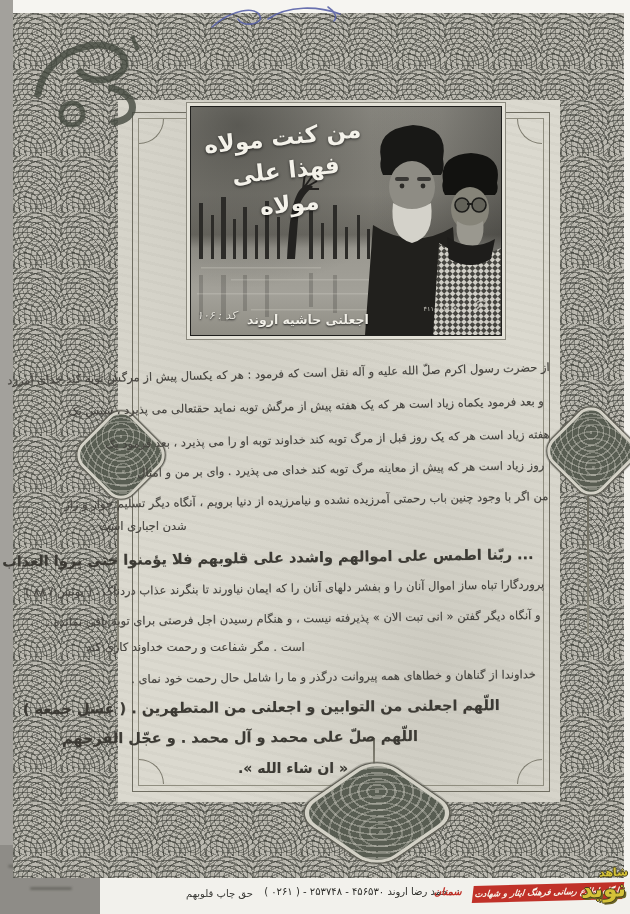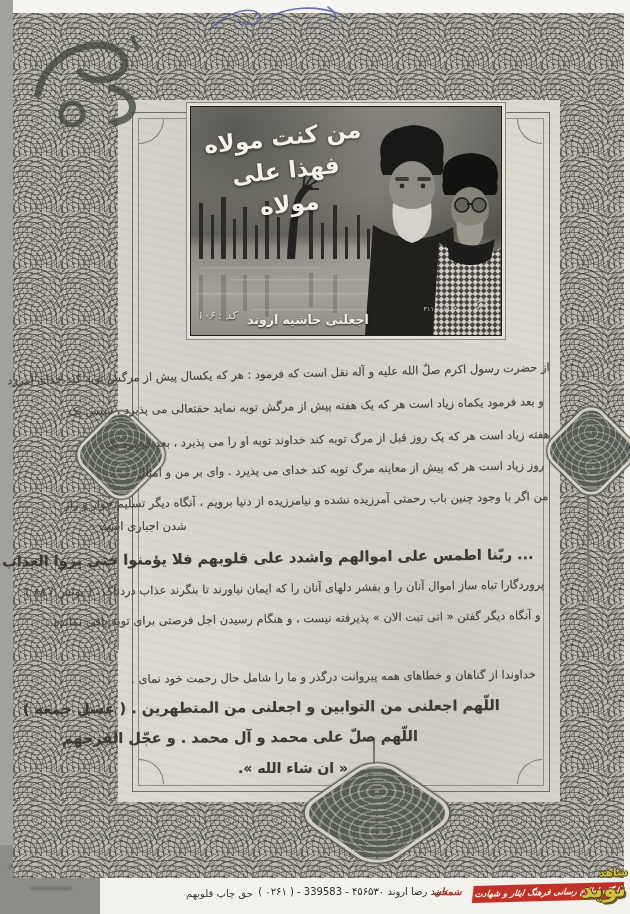--- a/index.html
+++ b/index.html
@@ -250,29 +250,30 @@
 
   <div class="mline fa l0">از حضرت رسول اکرم صلّ الله علیه و آله نقل است که فرمود : هر که یکسال پیش از مرگش توبه کند خدای آمرزد</div>
   <div class="mline fa l1">و بعد فرمود یکماه زیاد است هر که یک هفته پیش از مرگش توبه نماید حقتعالی می پذیرد ، سپس یک</div>
   <div class="mline fa l2">هفته زیاد است هر که یک روز قبل از مرگ توبه کند خداوند توبه او را می پذیرد ، بعد فرمود یک</div>
   <div class="mline fa l3">روز زیاد است هر که پیش از معاینه مرگ توبه کند خدای می پذیرد . وای بر من و امثال</div>
   <div class="mline fa l4">من اگر با وجود چنین باب رحمتی آمرزیده نشده و نیامرزیده از دنیا برویم ، آنگاه دیگر تسلیم خوار و زار</div>
   <div class="mline fa l5">شدن اجباری است .</div>
   <div class="mline ar l6">... ربّنا اطمس علی اموالهم واشدد علی قلوبهم فلا یؤمنوا حتی یروا العذاب الالیم .</div>
   <div class="mline fa l7">پروردگارا تباه ساز اموال آنان را و بفشر دلهای آنان را که ایمان نیاورند تا بنگرند عذاب دردناک . ( یونس / ۸۸ )</div>
   <div class="mline fa l8">و آنگاه دیگر گفتن « انی تبت الان » پذیرفته نیست ، و هنگام رسیدن اجل فرصتی برای توبه باقی نمانده ،</div>
+  <div class="mline fa l9">است . مگر شفاعت و رحمت خداوند کاری کند</div>
   <div class="mline fa l10">خداوندا از گناهان و خطاهای همه پیروانت درگذر و ما را شامل حال رحمت خود نمای .</div>
   <div class="mline ar l11">اللّهم اجعلنی من التوابین و اجعلنی من المتطهرین . ( غسل جمعه )</div>
   <div class="mline ar l12">اللّهم صلّ علی محمد و آل محمد . و عجّل الفرجهم</div>
   <div class="mline ar l13">« ان شاء الله ».</div>
 
   <div class="f-copy">حق چاپ قلوبهم</div>
   <div class="f-pub">
     <span>: محمد رضا اروند</span>
-    <span>۴۵۶۵۳۰ - 339583 - ( ۰۲۶۱ )</span>
+    <span>۴۵۶۵۳۰ - ۲۵۳۷۴۸ - ( ۰۲۶۱ )</span>
   </div>
 
   <div class="wm">
     <div class="wm-city">سمنان</div>
     <div class="wm-ribbon">پایگاه اطلاع رسانی فرهنگ ایثار و شهادت</div>
     <div class="wm-shahed">شاهد</div>
     <div class="wm-navid">نوید</div>
   </div>
 
 </div>

